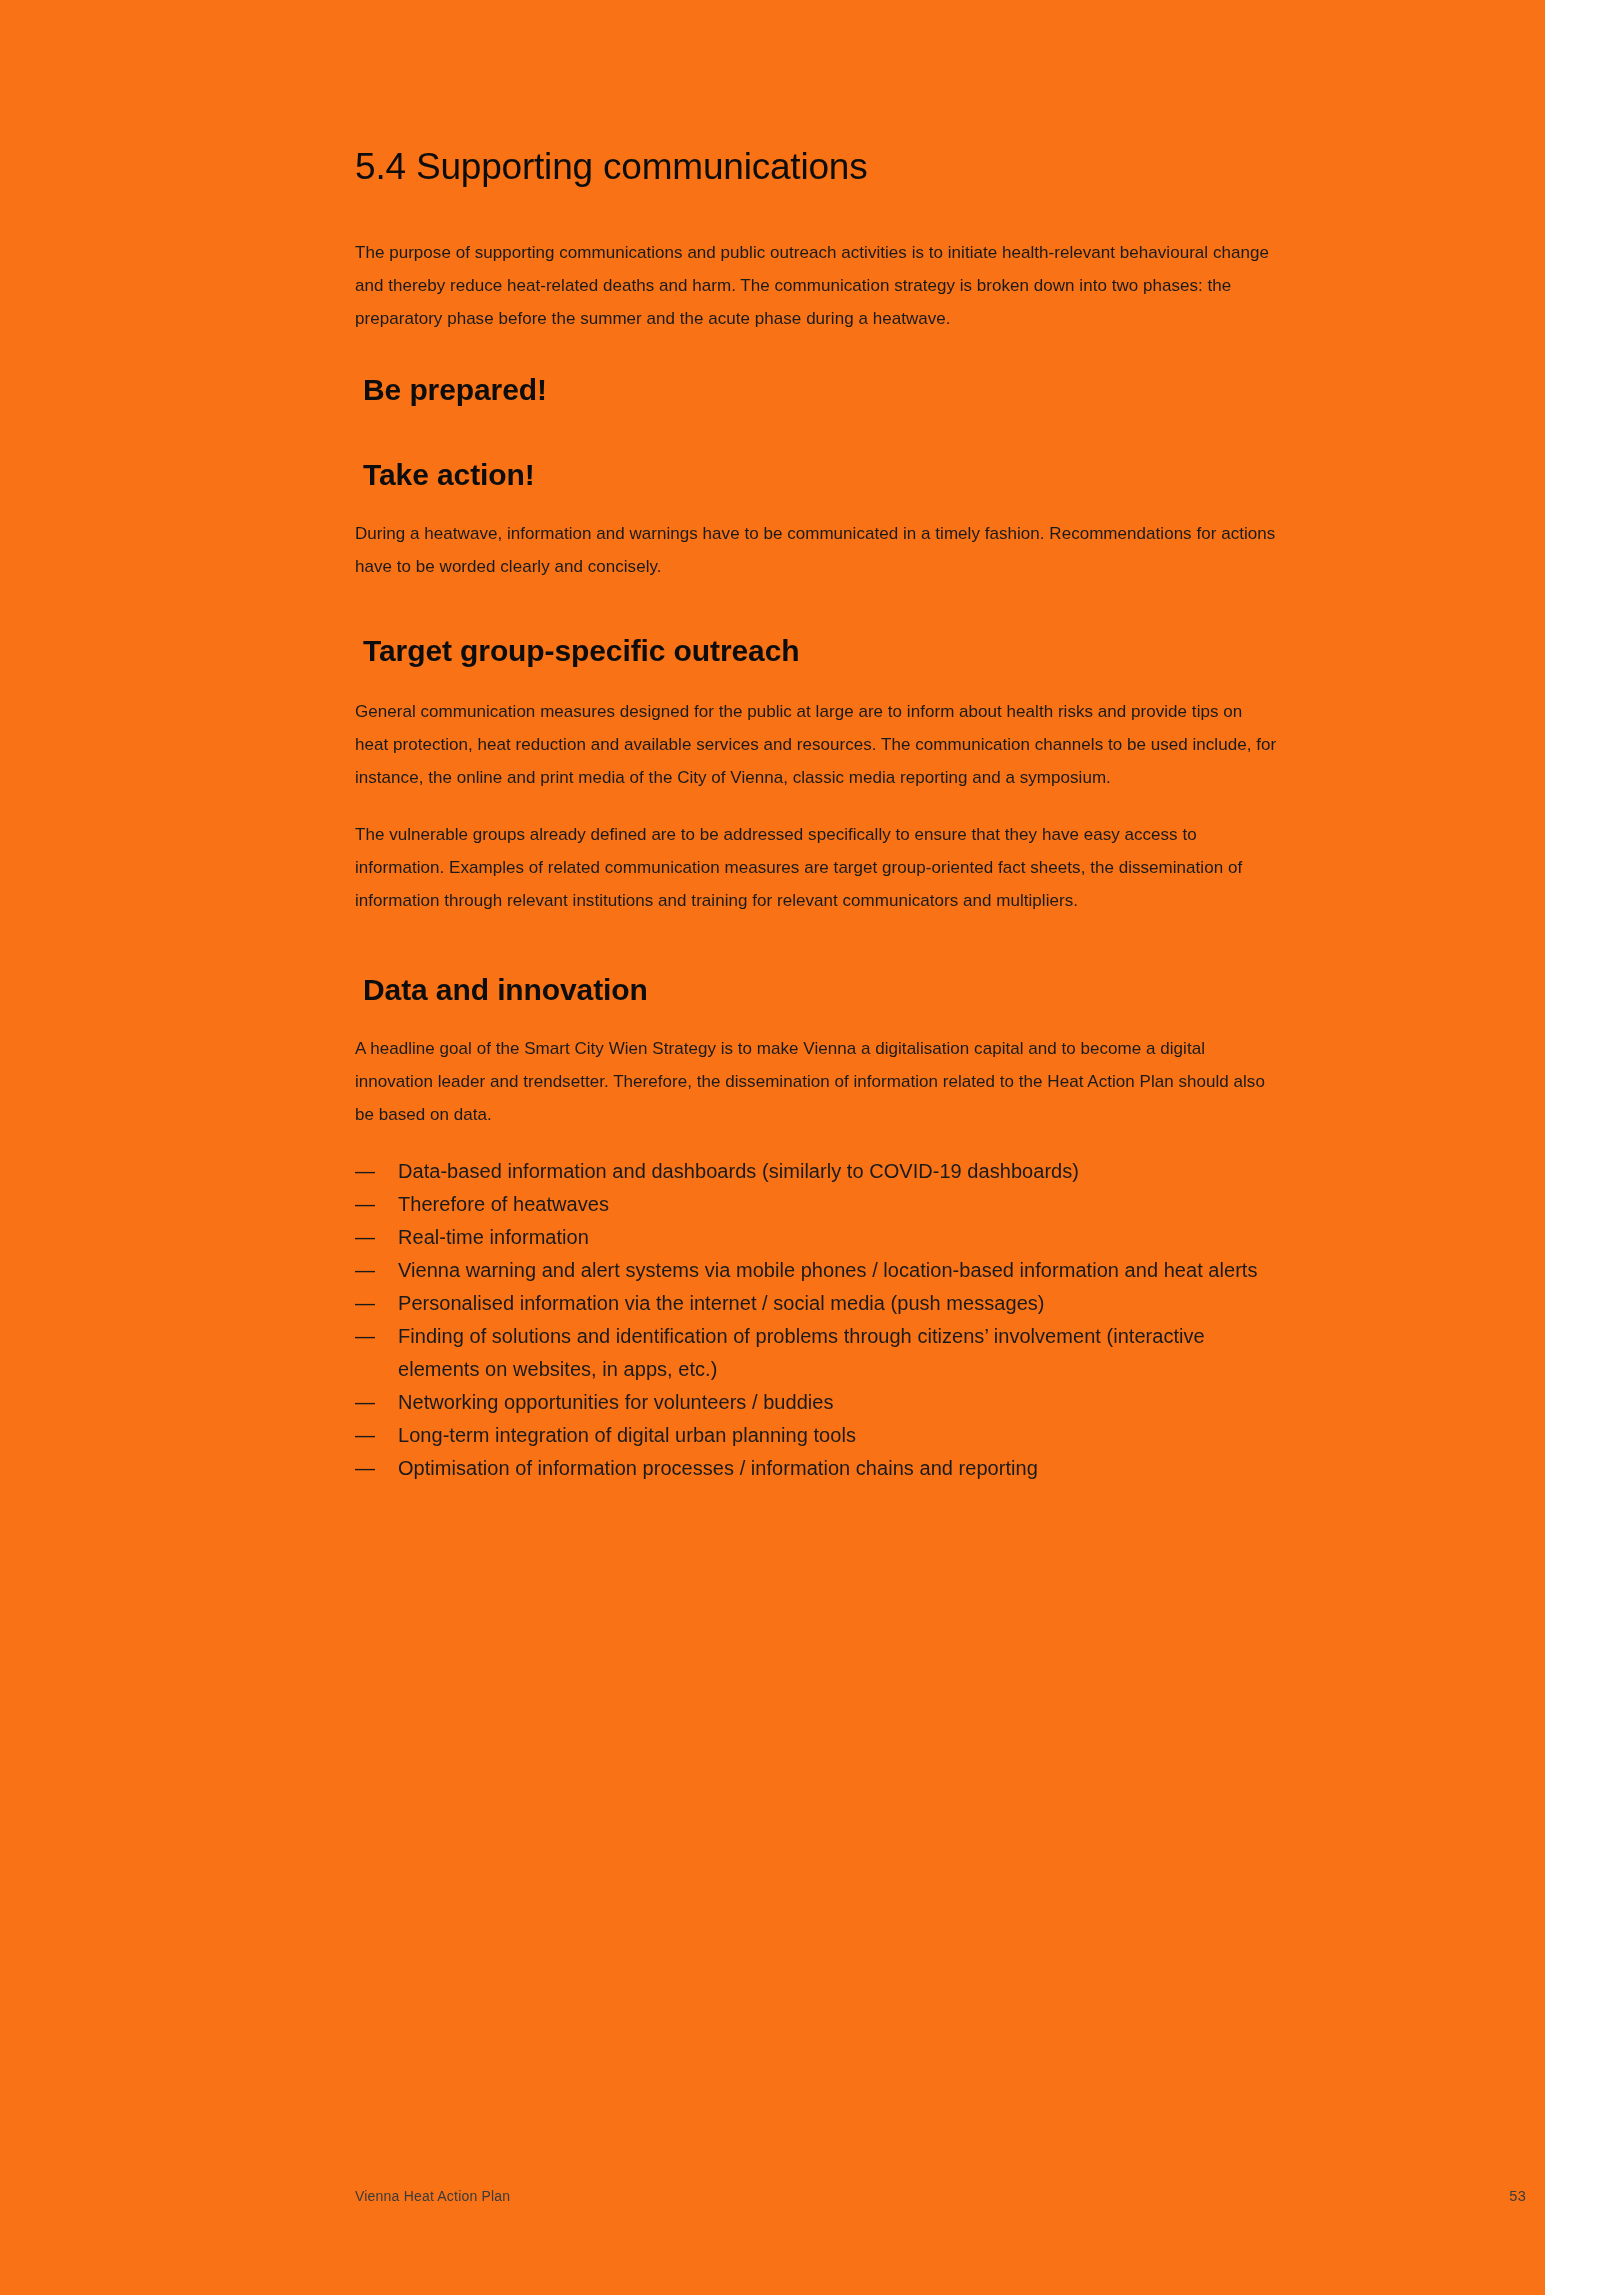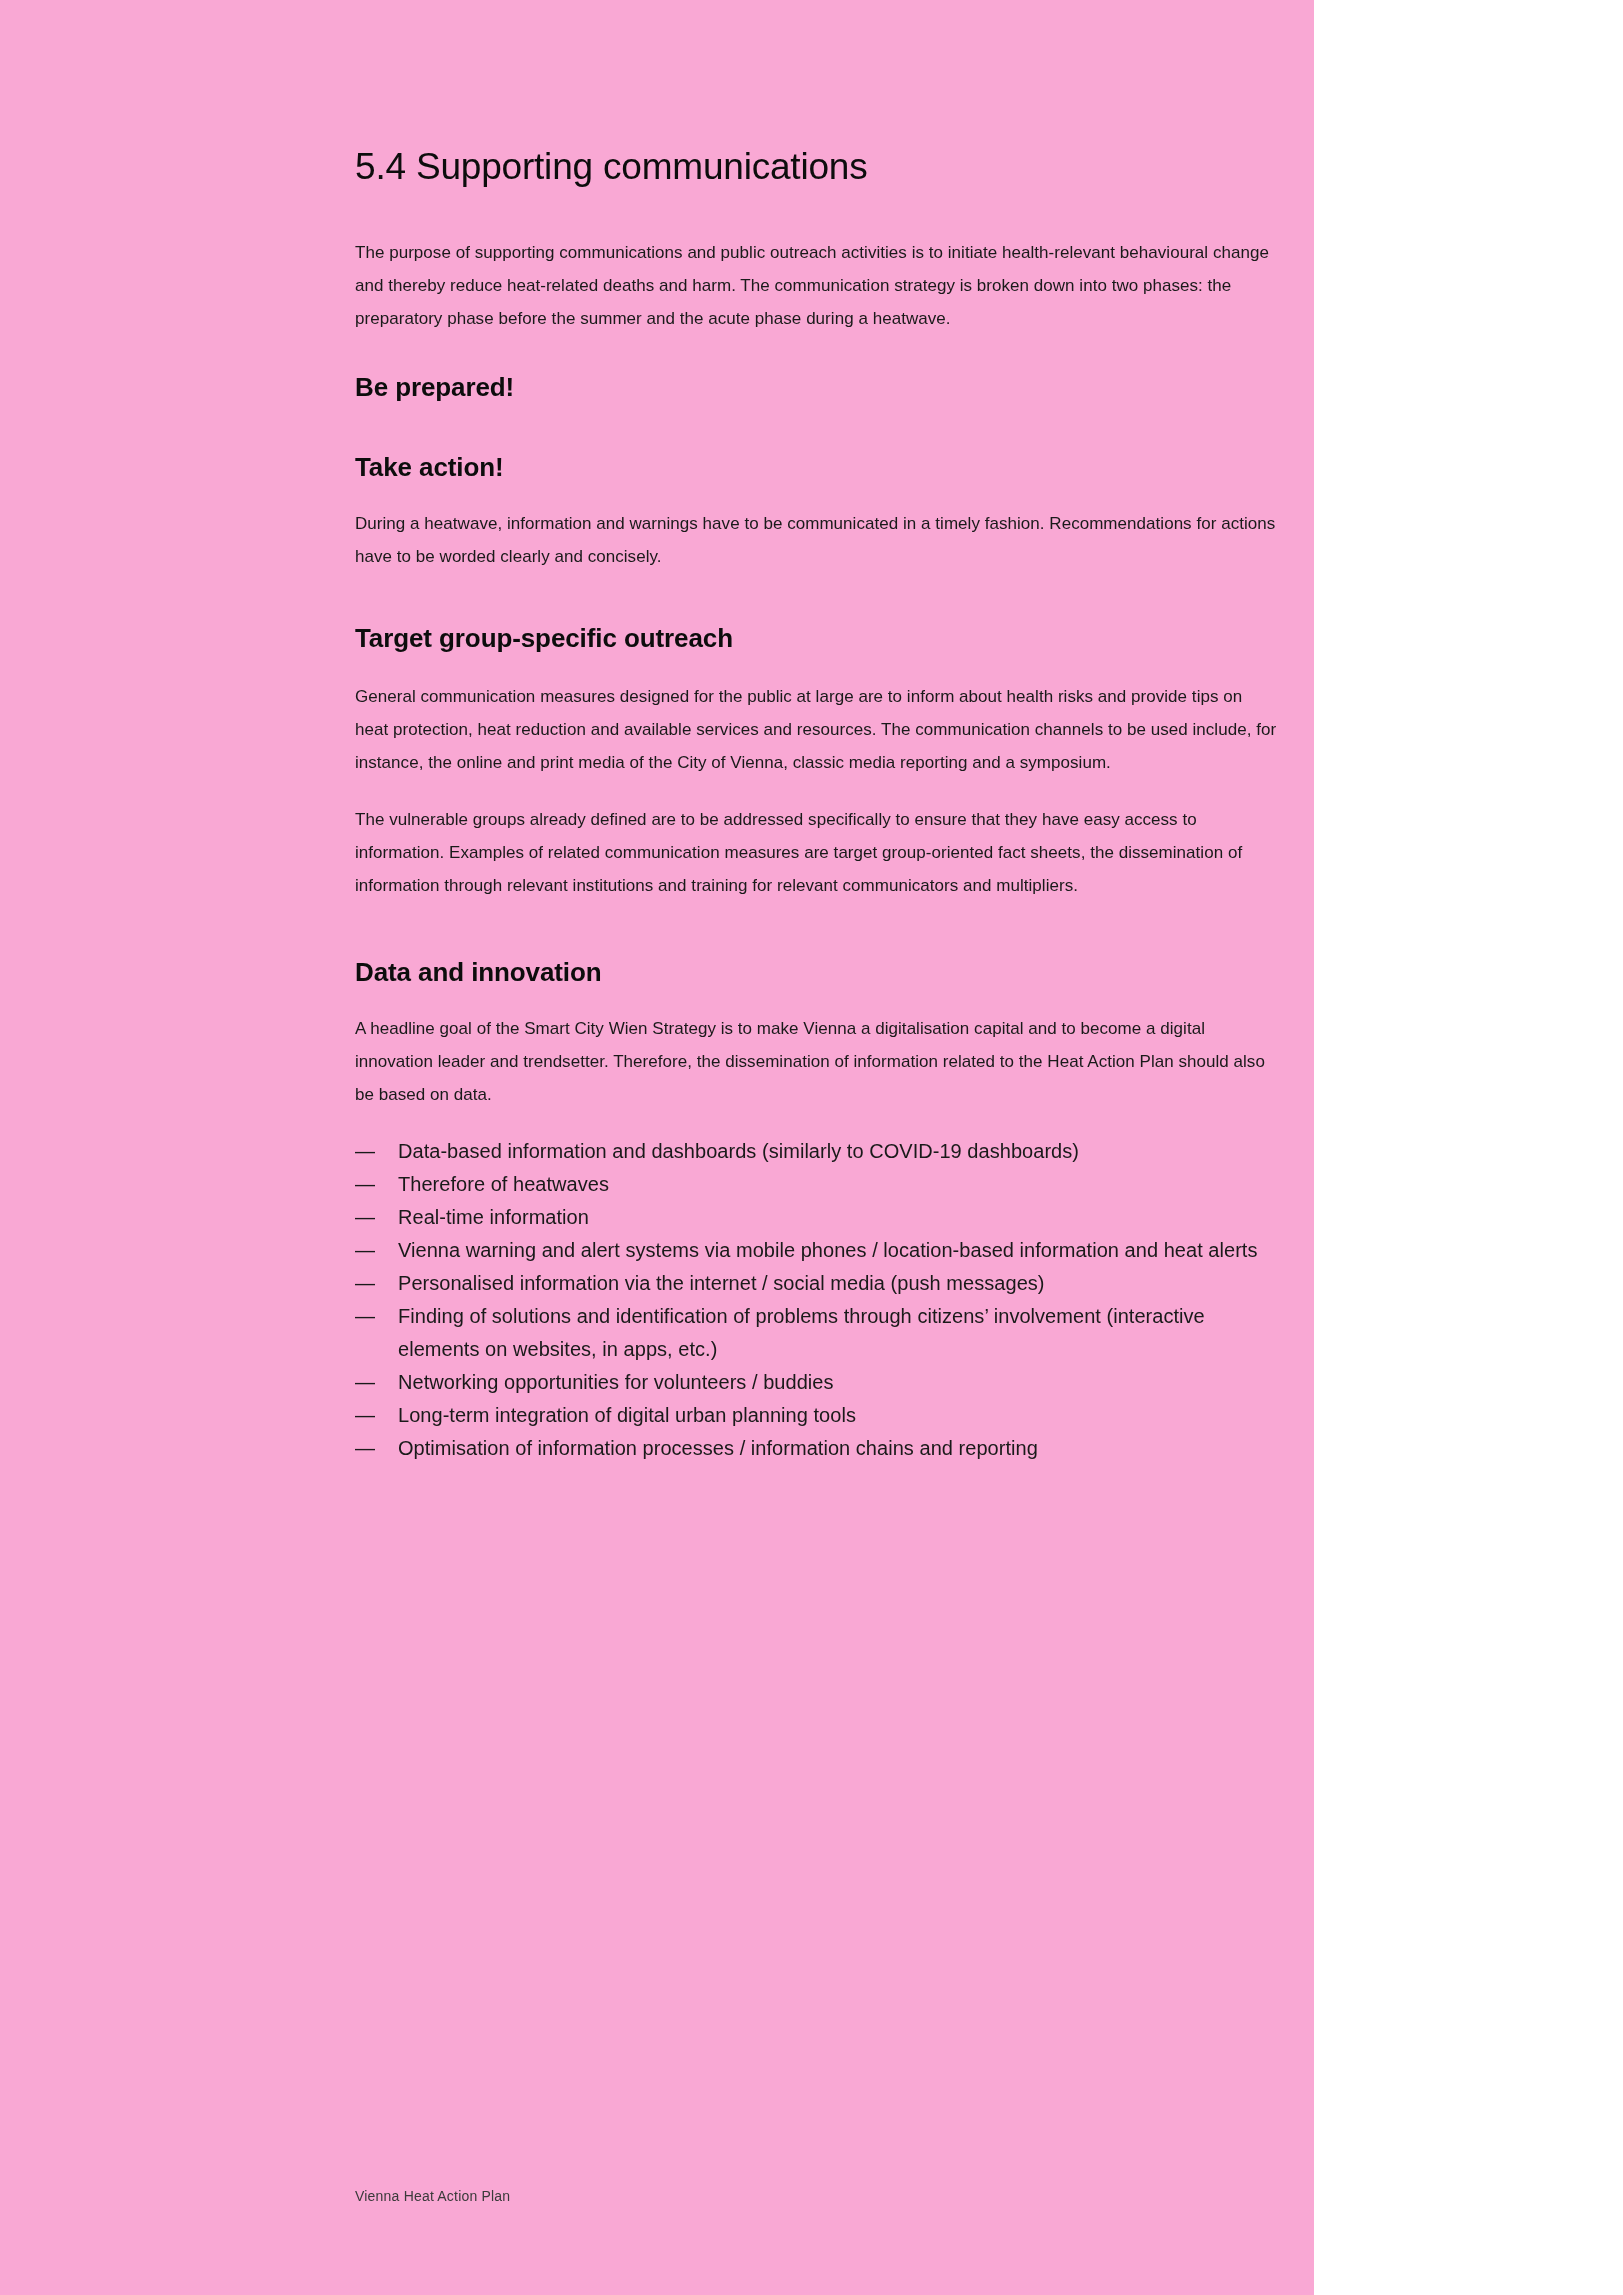--- a/index.html
+++ b/index.html
@@ -13,48 +13,48 @@
     position: relative;
     font-family: "Liberation Sans", sans-serif;
     color: #111111;
     -webkit-font-smoothing: antialiased;
   }
 
   .page {
     position: absolute;
     left: 0;
     top: 0;
-    width: 1314px;
+    width: 1545px;
     height: 2295px;
-    background: #f9a8d4;
+    background: #f97316;
     overflow: hidden;
   }
 
   .content {
     position: absolute;
     left: 355px;
     top: 146px;
     width: 925px;
   }
 
   .page-title {
     font-size: 37px;
     font-weight: 400;
     letter-spacing: -0.2px;
     line-height: 1.15;
     margin: 0 0 47px 0;
     color: #0d0d0d;
   }
 
   .sub-heading {
-    font-size: 26px;
+    font-size: 30px;
     font-weight: 700;
     letter-spacing: -0.1px;
     line-height: 1.2;
-    margin: 0;
+    margin: 8px;
     color: #0d0d0d;
   }
 
   .sub-heading.s-prepared { margin-top: 37px; margin-bottom: 24px; }
   .sub-heading.s-action   { margin-top: 49px; margin-bottom: 24px; }
   .sub-heading.s-target   { margin-top: 50px; margin-bottom: 26px; }
   .sub-heading.s-data     { margin-top: 55px; margin-bottom: 24px; }
 
   p.body-text {
     font-size: 17px;

